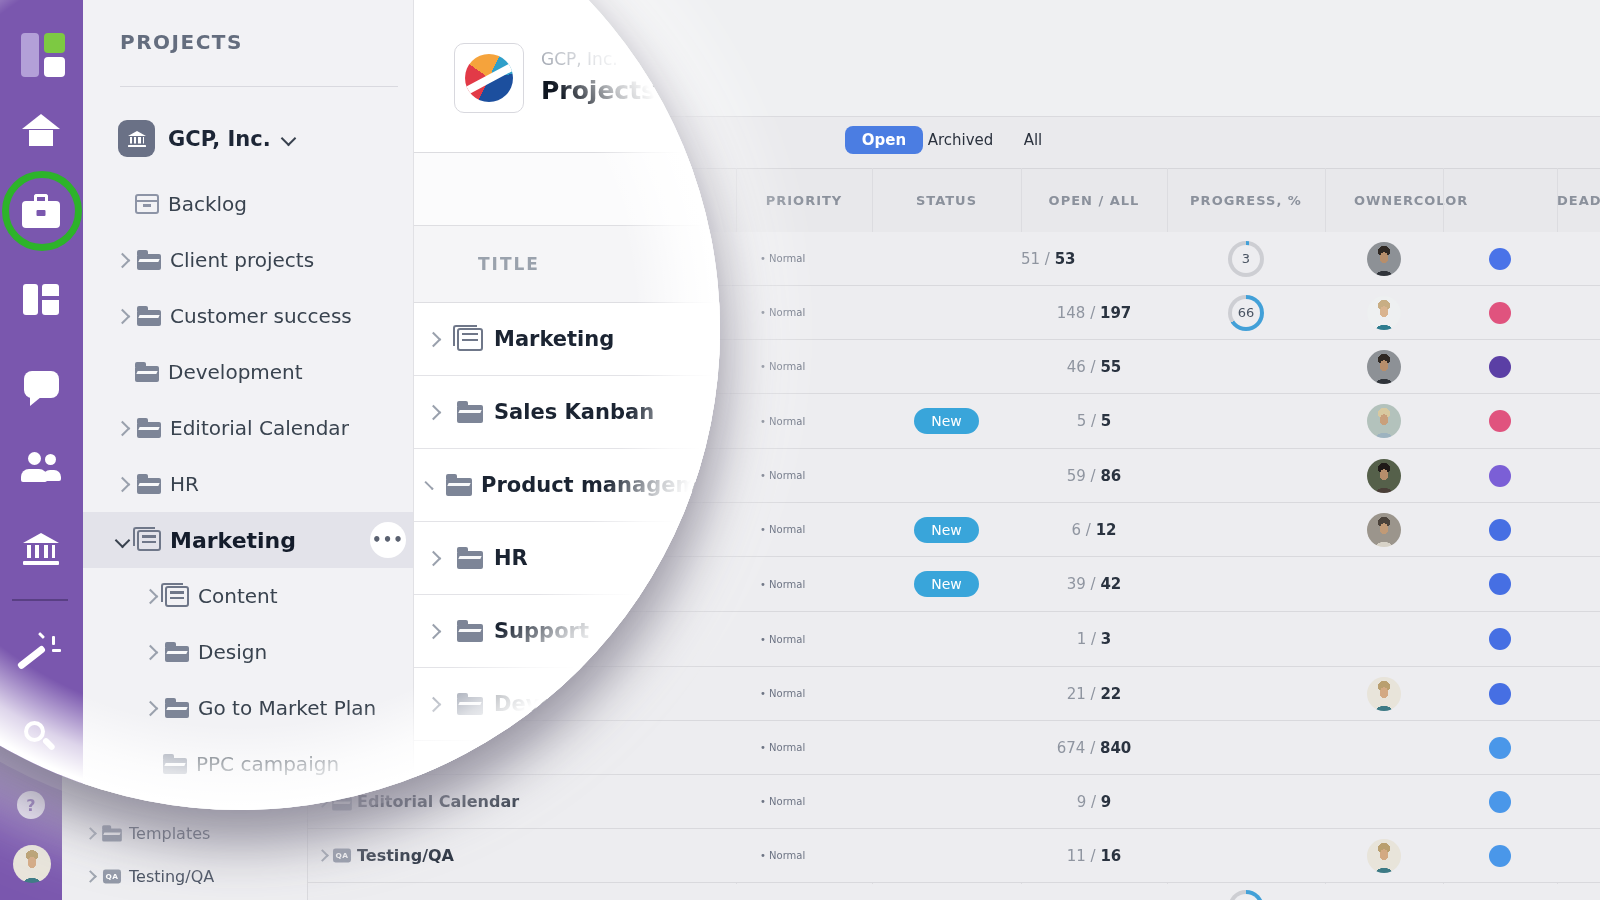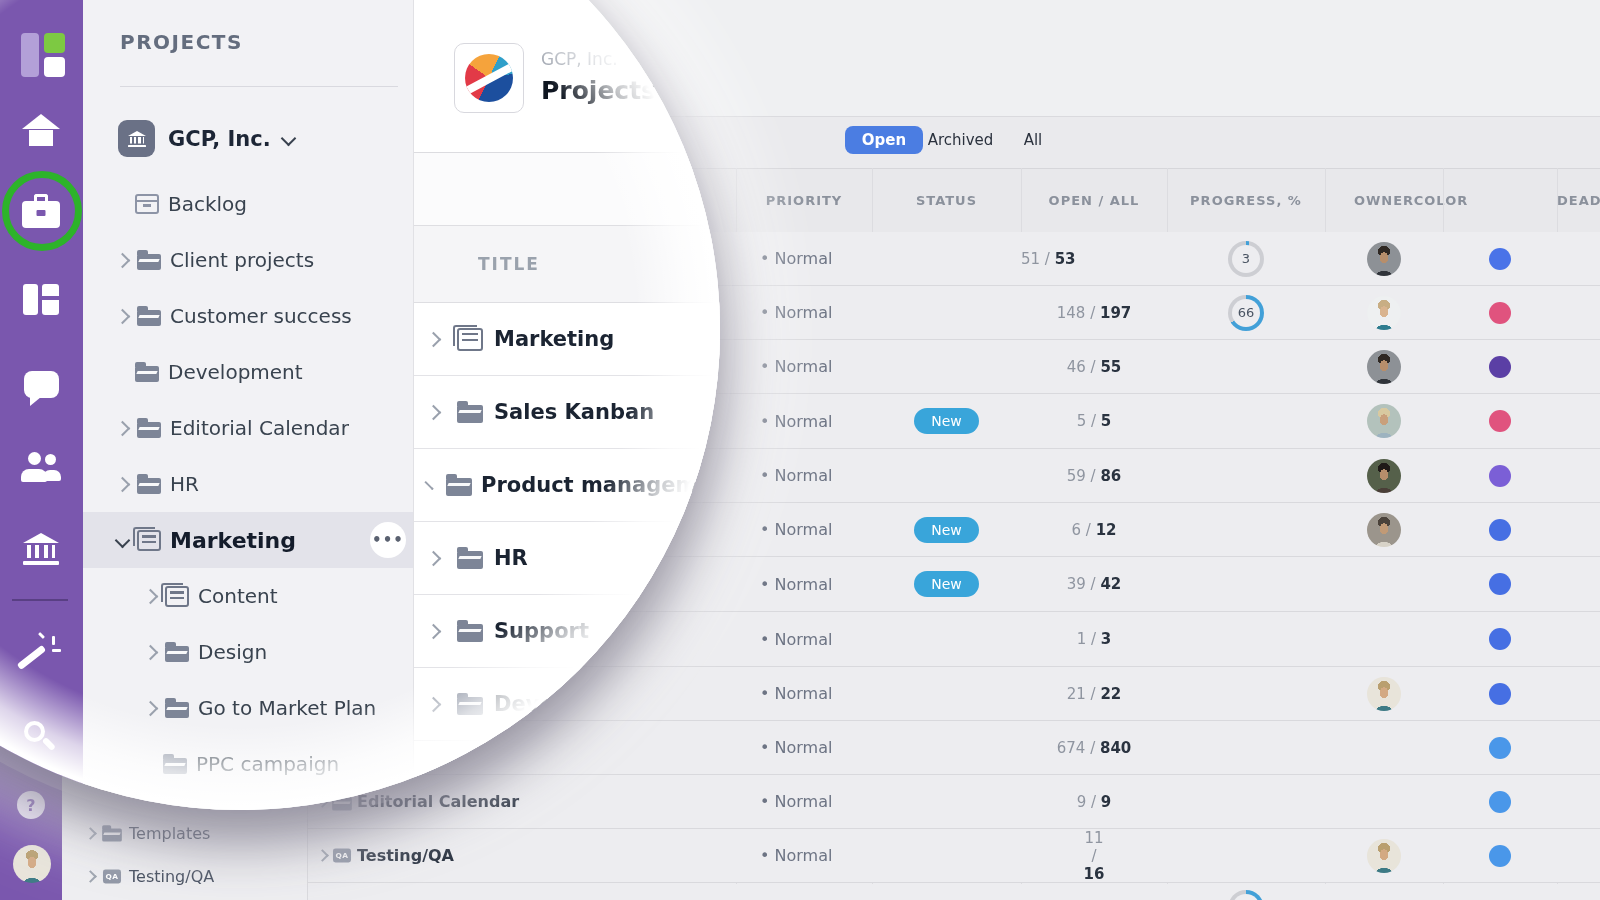--- a/index.html
+++ b/index.html
@@ -10,21 +10,21 @@
   .b-side{position:absolute;left:0;top:0;width:62px;height:900px;background:#7a57ae;}
   .b-panel{position:absolute;left:62px;top:0;width:245px;height:900px;background:#eeeef1;border-right:1px solid #d9d9dd;}
   .b-main{position:absolute;left:308px;top:0;right:0;height:900px;background:#ededf0;}
   .b-topband{position:absolute;left:0;top:0;right:0;height:116px;background:#eff0f2;border-bottom:1px solid #dadade;}
   .b-tabband{position:absolute;left:0;top:117px;right:0;height:51px;background:#eaeaed;}
   .b-header{position:absolute;left:0;top:168px;right:0;height:64px;background:#e8e8eb;border-top:1px solid #d6d6da;border-bottom:1px solid #d6d6da;}
   .hcell{position:absolute;top:0;height:64px;line-height:64px;text-align:center;font-size:13px;font-weight:bold;color:#8b919c;letter-spacing:1px;overflow:hidden;white-space:nowrap;}
   .vline{position:absolute;top:168px;bottom:0;width:1px;background:#dcdce0;}
   .brow{position:absolute;left:0;right:0;border-bottom:1px solid #d9d9dd;background:#ededf0;}
   .cell{position:absolute;top:0;height:100%;display:flex;align-items:center;}
-  .prio{color:#6d7484;font-size:16px;}
+  .prio{color:#6d7484;font-size:10px;}
   .pill{border-radius:14px;color:#fff;font-size:14px;height:26px;line-height:26px;padding:0 17px;white-space:nowrap;}
   .pill.green{background:#4aa956;}
   .pill.blue{background:#39a5da;}
   .counts{font-size:15px;color:#8f95a0;white-space:nowrap;}
   .counts b{color:#2a3340;font-weight:600;}
   .dotc{width:22px;height:22px;border-radius:50%;}
   .ring{position:relative;width:36px;height:36px;border-radius:50%;}
   .ring::after{content:'';position:absolute;inset:4px;border-radius:50%;background:#ededf0;}
   .ring span{position:absolute;inset:0;display:flex;align-items:center;justify-content:center;font-size:13px;color:#4a5463;z-index:2;}
   .rowtitle{font-size:16px;font-weight:bold;color:#232c3b;white-space:nowrap;}
@@ -348,21 +348,21 @@
         </div>
         <div class="brow" style="top:829px;height:53px">
           <div class="cell" style="left:10px;width:410px">
         <span class="cv r sm"></span>
             <span style="width:30px;display:flex;justify-content:center;">
               <span class="qi ic-sm">QA</span>
             </span>
         <span class="rowtitle">Testing/QA</span>
           </div>
           <div class="cell prio" style="left:452px;width:100px">•&nbsp;Normal</div>
-          <div class="cell counts" style="left:713px;width:146px;justify-content:center;flex-direction:column;"><span>11</span>&nbsp;/&nbsp;<b>16</b></div>
+          <div class="cell counts" style="left:713px;width:146px;justify-content:center;"><span>11</span>&nbsp;/&nbsp;<b>16</b></div>
           <div class="cell" style="left:1017px;width:118px;justify-content:center;">
             <span class="pav p6"></span>
           </div>
           <div class="cell" style="left:1135px;width:114px;justify-content:center;">
             <span class="dotc" style="background:#4a97e9"></span>
           </div>
         </div>
         <div class="brow" style="top:884px;height:16px">
     <div class="cell" style="left:859px;width:158px;justify-content:center;align-items:flex-start;">
       <span class="ring" style="margin-top:6px;background:conic-gradient(#42a0d8 0 55%, #cdced3 55% 100%)">

